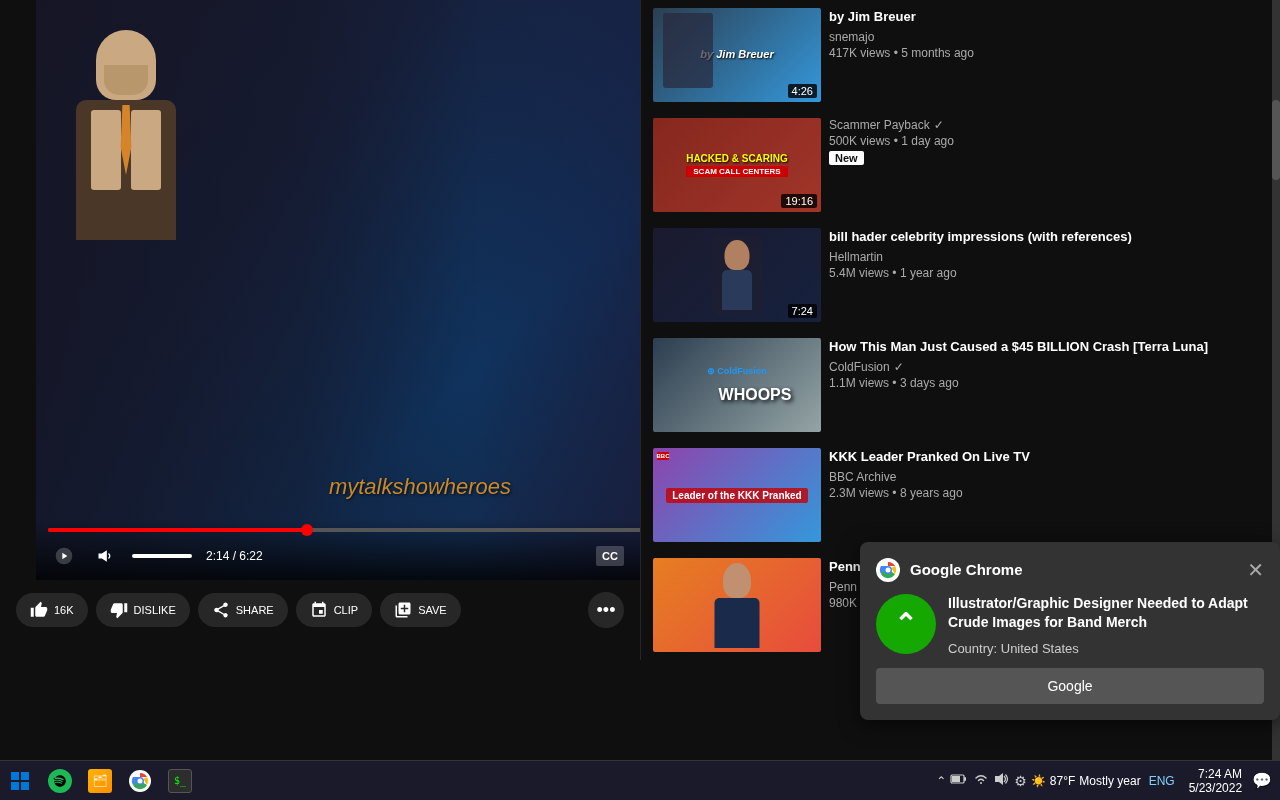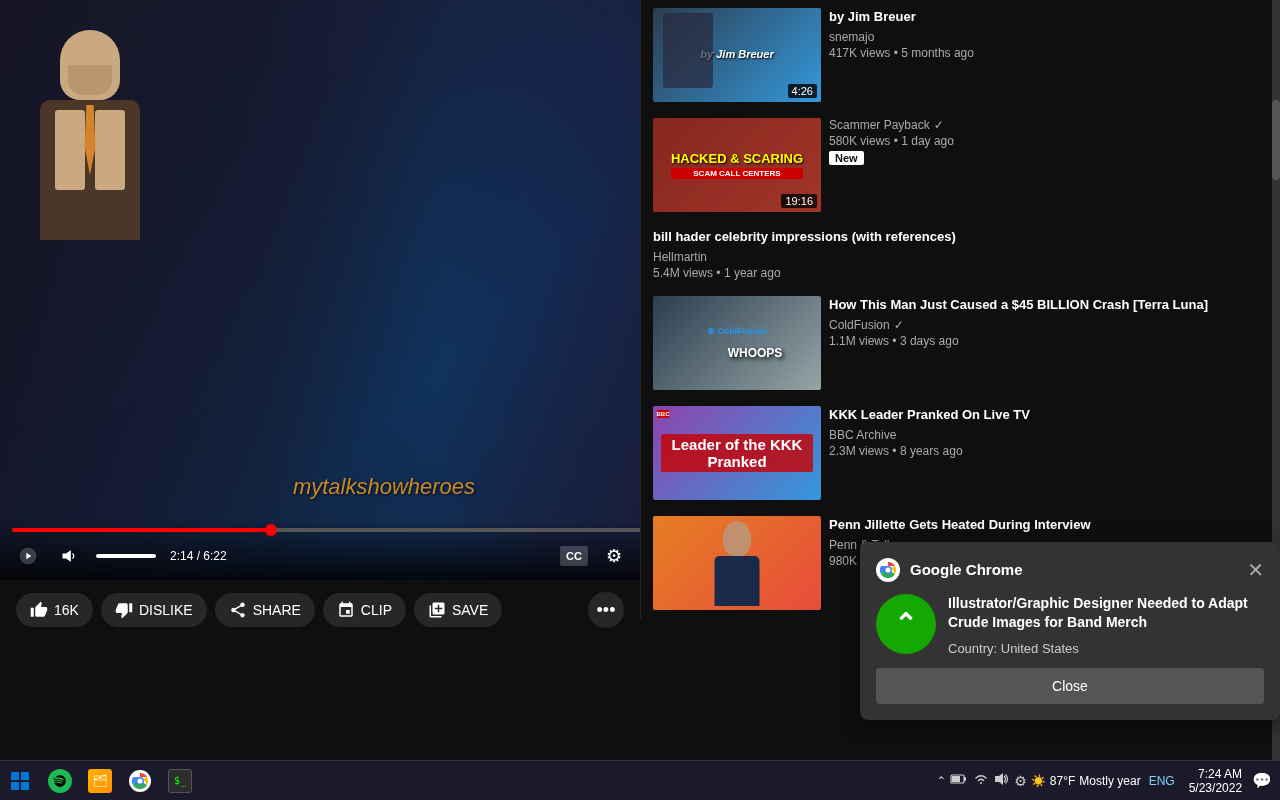--- a/index.html
+++ b/index.html
@@ -3,38 +3,38 @@
   <meta charset="utf-8">
   <style>
     * { margin: 0; padding: 0; box-sizing: border-box; }
     body { width: 1280px; height: 800px; overflow: hidden; font-family: 'Segoe UI', Arial, sans-serif; background: #0f0f0f; color: #fff; }
 
     
     .main-container { display: flex; width: 1280px; height: 760px; background: #0f0f0f; }
 
     
     .video-section { width: 640px; flex-shrink: 0; }
-    .video-player { width: 768px; height: 580px; background: #a3a3a3; position: relative; overflow: hidden; }
+    .video-player { width: 768px; height: 580px; background: #a3a3a3; position: relative; overflow: hidden; margin-left: 36px; }
     .video-bg { width: 100%; height: 100%; background: linear-gradient(135deg, #1a1a2e 0%, #16213e 30%, #0f3460 60%, #1a1a2e 100%); position: relative; }
     .video-overlay-text { position: absolute; bottom: 80px; left: 50%; transform: translateX(-50%); color: #c8892a; font-size: 22px; font-style: italic; white-space: nowrap; text-shadow: 1px 1px 3px rgba(0,0,0,0.8); }
     .video-lightning { position: absolute; bottom: 60px; right: 20px; width: 60px; height: 70px; background: linear-gradient(180deg, #667 0%, #445 50%, #223 100%); border-radius: 4px; display: flex; align-items: center; justify-content: center; font-size: 28px; }
     .progress-bar-container { width: 100%; height: 4px; background: #555; border-radius: 2px; margin-bottom: 8px; cursor: pointer; position: relative; }
     .progress-bar-fill { width: 35%; height: 100%; background: #ff0000; border-radius: 2px; position: relative; }
     .progress-thumb { position: absolute; right: -5px; top: -4px; width: 12px; height: 12px; background: #ff0000; border-radius: 50%; }
     .controls-row { display: flex; align-items: center; gap: 10px; }
     .ctrl-btn { background: none; border: none; cursor: pointer; color: #fff; display: flex; align-items: center; justify-content: center; width: 32px; height: 32px; }
     .ctrl-btn svg { width: 20px; height: 20px; fill: #fff; }
     .volume-slider { width: 60px; height: 4px; background: #fff; border-radius: 2px; }
     .time-display { font-size: 12px; color: #fff; margin-left: 4px; }
     .spacer { flex: 1; }
     .ctrl-btn-right { background: none; border: none; cursor: pointer; color: #fff; display: flex; align-items: center; justify-content: center; width: 32px; height: 32px; }
 
     
     .video-actions { background: #0f0f0f; padding: 12px 16px; display: flex; align-items: center; gap: 8px; }
-    .action-btn { background: #272727; border: none; border-radius: 20px; color: #fff; display: flex; align-items: center; gap: 6px; padding: 8px 14px; cursor: pointer; font-size: 14px; font-weight: 500; }
+    .action-btn { background: #272727; border: none; border-radius: 20px; color: #fff; display: flex; align-items: center; gap: 6px; padding: 8px 14px; cursor: pointer; font-size: 11px; font-weight: 500; }
     .more-btn { background: #272727; border: none; border-radius: 50%; color: #fff; width: 36px; height: 36px; cursor: pointer; font-size: 18px; display: flex; align-items: center; justify-content: center; margin-left: auto; }
 
     
     .subscribe-area { background: #0f0f0f; padding: 8px 16px; }
     .subscribe-btn { background: #ff0000; border: none; border-radius: 2px; color: #fff; padding: 10px 16px; font-size: 14px; font-weight: 700; cursor: pointer; width: 160px; text-transform: uppercase; }
 
     
     .sidebar { flex: 1; background: #0f0f0f; overflow-y: auto; border-left: 1px solid #272727; }
     .sidebar::-webkit-scrollbar { width: 6px; }
     .sidebar::-webkit-scrollbar-track { background: #0f0f0f; }
@@ -255,67 +255,77 @@
           <div class="video-title">by Jim Breuer</div>
           <div class="channel-name">snemajo</div>
           <div class="video-meta">417K views • 5 months ago</div>
         </div>
       </div>
 
       <div class="sidebar-item">
         <div class="thumb-container thumb-bg-2">
           <div class="thumb-text-overlay" style="background:rgba(0,0,0,0.3);">
             <div style="text-align:center;">
-              <div style="color:#ff0;font-size:13px;font-weight:900;text-shadow:1px 1px 2px #000;text-align:right;">HACKED &amp; SCARING</div>
+              <div style="color:#ff0;font-size:10px;font-weight:900;text-shadow:1px 1px 2px #000;text-align:right;">HACKED &amp; SCARING</div>
               <div style="color:#fff;font-size:8px;font-weight:700;background:#c00;padding:1px 4px;margin-top:2px;">SCAM CALL CENTERS</div>
             </div>
           </div>
           <div class="thumb-duration">19:16</div>
         </div>
         <div class="video-info">
           <div class="channel-name">
             Scammer Payback
             <span class="verified-icon">✓</span>
           </div>
-          <div class="video-meta">580K views • 1 day ago</div>
+          <div class="video-meta">500K views • 1 day ago</div>
           <div class="new-badge">New</div>
         </div>
       </div>
 
       <div class="sidebar-item">
+        <div class="thumb-container thumb-bg-3">
+
+          <div style="position:absolute;bottom:0;left:0;width:100%;height:100%;display:flex;align-items:center;justify-content:center;">
+            <div style="width:50px;height:80px;background:rgba(30,30,50,0.8);border-radius:5px;position:relative;">
+              <div style="position:absolute;top:5px;left:50%;transform:translateX(-50%);width:25px;height:30px;background:#b08060;border-radius:50% 50% 40% 40%;"></div>
+              <div style="position:absolute;top:35px;left:50%;transform:translateX(-50%);width:30px;height:40px;background:#2a3a5a;border-radius:5px 5px 0 0;"></div>
+            </div>
+          </div>
+          <div class="thumb-duration">7:24</div>
+        </div>
         <div class="video-info">
           <div class="video-title">bill hader celebrity impressions (with references)</div>
           <div class="channel-name">Hellmartin</div>
           <div class="video-meta">5.4M views • 1 year ago</div>
         </div>
       </div>
 
       <div class="sidebar-item">
         <div class="thumb-container thumb-bg-4">
           <div class="thumb-text-overlay">
             <div style="text-align:center;">
               <div style="color:#2196f3;font-size:9px;font-weight:700;">⊕ ColdFusion</div>
-              <div style="color:#fff;font-size:12px;font-weight:900;margin-top:10px;text-shadow:2px 2px 4px #000;margin-left:36px;">WHOOPS</div>
+              <div style="color:#fff;font-size:16px;font-weight:900;margin-top:10px;text-shadow:2px 2px 4px #000;margin-left:36px;">WHOOPS</div>
             </div>
           </div>
         </div>
         <div class="video-info">
           <div class="video-title">How This Man Just Caused a $45 BILLION Crash [Terra Luna]</div>
           <div class="channel-name">
             ColdFusion
             <span class="verified-icon">✓</span>
           </div>
           <div class="video-meta">1.1M views • 3 days ago</div>
         </div>
       </div>
 
       <div class="sidebar-item">
         <div class="thumb-container thumb-bg-5">
           <div class="thumb-text-overlay">
-            <div style="background:rgba(200,0,0,0.8);padding:2px 6px;font-size:15px;color:#fff;font-weight:700;text-align:center;border-radius:2px;">Leader of the KKK Pranked</div>
+            <div style="background:rgba(200,0,0,0.8);padding:2px 6px;font-size:10px;color:#fff;font-weight:700;text-align:center;border-radius:2px;">Leader of the KKK Pranked</div>
           </div>
           <div style="position:absolute;top:4px;left:4px;width:12px;height:8px;background:#c00;border-radius:1px;display:flex;align-items:center;justify-content:center;">
             <span style="color:#fff;font-size:6px;font-weight:900;">BBC</span>
           </div>
         </div>
         <div class="video-info">
           <div class="video-title">KKK Leader Pranked On Live TV</div>
           <div class="channel-name">BBC Archive</div>
           <div class="video-meta">2.3M views • 8 years ago</div>
         </div>
@@ -364,21 +374,21 @@
       <div class="notif-body">
 
         <div class="upwork-logo">
           <span class="upwork-u">⌃</span>
         </div>
         <div class="notif-content">
           <div class="notif-job-title">Illustrator/Graphic Designer Needed to Adapt Crude Images for Band Merch</div>
           <div class="notif-detail">Country: United States</div>
         </div>
       </div>
-      <button class="notif-close-btn">Close</button>
+      <button class="notif-close-btn">Google</button>
     </div>
   </div>
 </div>
 
 <div class="taskbar">
 
   <div class="taskbar-start">
     <svg width="20" height="20" viewBox="0 0 20 20" fill="none">
       <rect x="1" y="1" width="8" height="8" fill="#0078d7"></rect>
       <rect x="11" y="1" width="8" height="8" fill="#0078d7"></rect>

